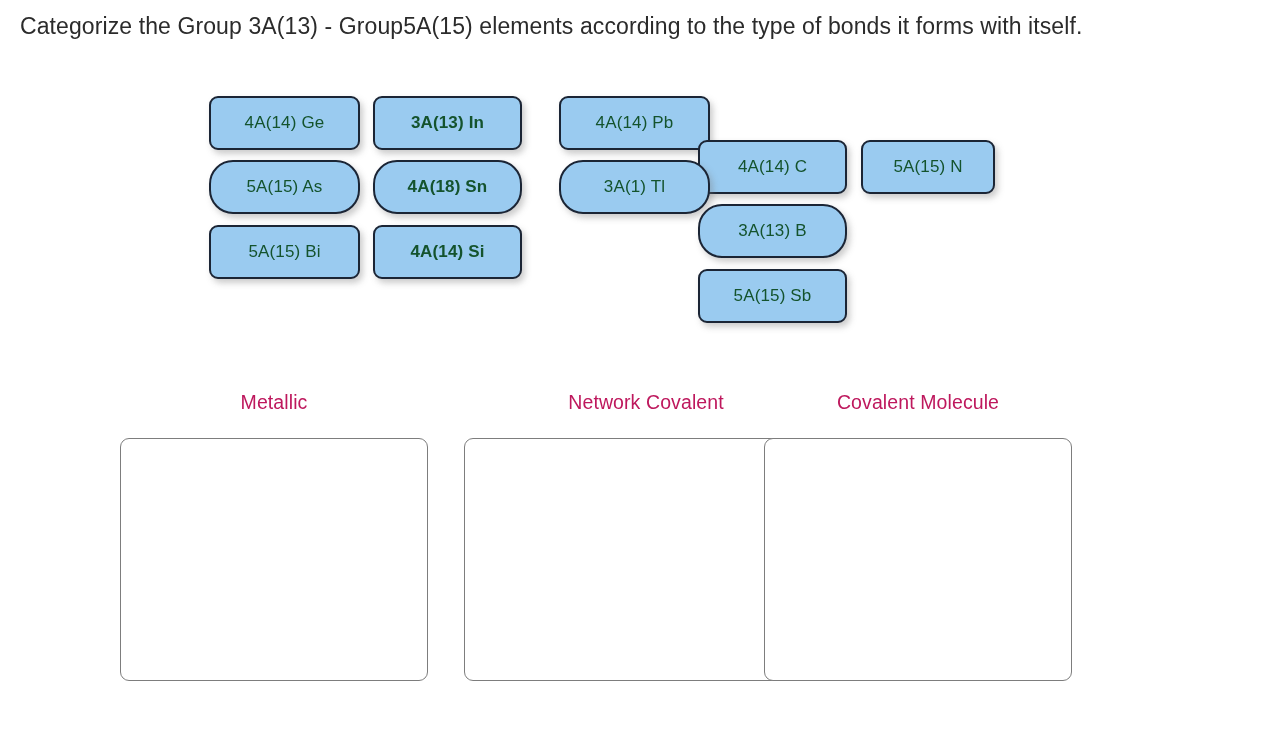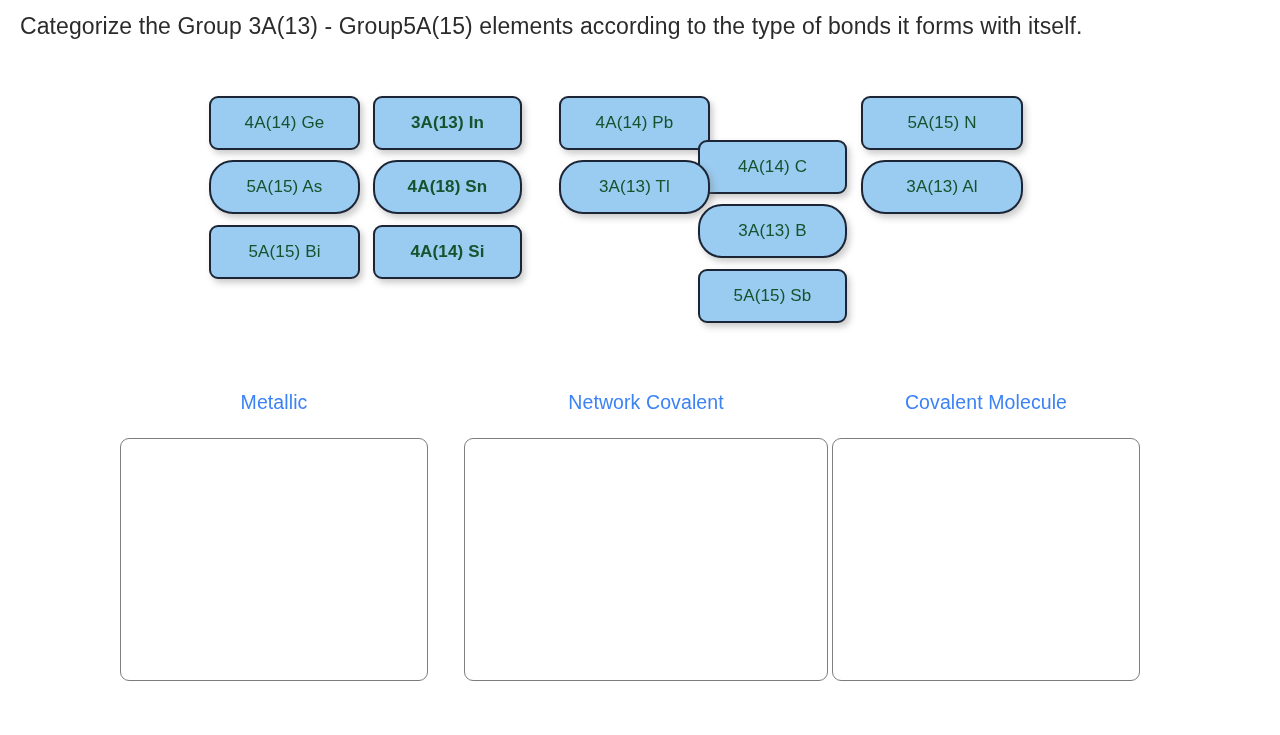--- a/index.html
+++ b/index.html
@@ -54,75 +54,74 @@
     letter-spacing: 0.15px;
     cursor: move;
     user-select: none;
   }
 
   
   .c0 { left: 209px; width: 151px; }
   .c1 { left: 373px; width: 149px; font-weight: bold; }
   .c2 { left: 535px; width: 151px; margin-left: 24px; }
   .c3 { left: 698px; width: 149px; margin-top: 44px; }
-  .c4 { left: 861px; width: 162px; }
+  .c4 { left: 861px; width: 134px; margin-top: 44px; }
   
   .r0 { top: 96px; }
   .r1 { top: 160px; border-radius: 24px; }
   .r2 { top: 225px; }
 
   
   .categories {
     position: absolute;
     left: 0;
     top: 0;
     width: 1280px;
     height: 735px;
   }
   .category {
     position: absolute;
     top: 388px;
   }
   .cat-title {
     text-align: center;
     font-size: 19.5px;
-    color: #3b82f6;
+    color: #be185d;
     letter-spacing: 0.1px;
     line-height: 28px;
     white-space: nowrap;
   }
   .dropzone {
     box-sizing: border-box;
     margin-top: 22px;
     height: 243px;
     background: #ffffff;
     border: 1px solid #7d7d7d;
     border-radius: 9px;
   }
   .cat0 { left: 120px; width: 308px; }
   .cat1 { left: 464px; width: 364px; }
-  .cat2 { left: 832px; width: 308px; }
+  .cat2 { left: 764px; width: 308px; }
 </style>
 </head>
 <body>
 
 <div class="prompt">Categorize the Group 3A(13) - Group5A(15) elements according to the type of bonds it forms with itself.</div>
 
 <div class="tile-bank">
   <div class="tile c0 r0">4A(14) Ge</div>
   <div class="tile c1 r0">3A(13) In</div>
   <div class="tile c2 r0">4A(14) Pb</div>
   <div class="tile c3 r0">4A(14) C</div>
   <div class="tile c4 r0">5A(15) N</div>
 
   <div class="tile c0 r1">5A(15) As</div>
   <div class="tile c1 r1">4A(18) Sn</div>
-  <div class="tile c2 r1">3A(13) Tl</div>
+  <div class="tile c2 r1">3A(1) Tl</div>
   <div class="tile c3 r1">3A(13) B</div>
-  <div class="tile c4 r1">3A(13) Al</div>
 
   <div class="tile c0 r2">5A(15) Bi</div>
   <div class="tile c1 r2">4A(14) Si</div>
   <div class="tile c3 r2">5A(15) Sb</div>
 </div>
 
 <div class="categories">
 
   <div class="category cat0">
     <div class="cat-title">Metallic</div>

